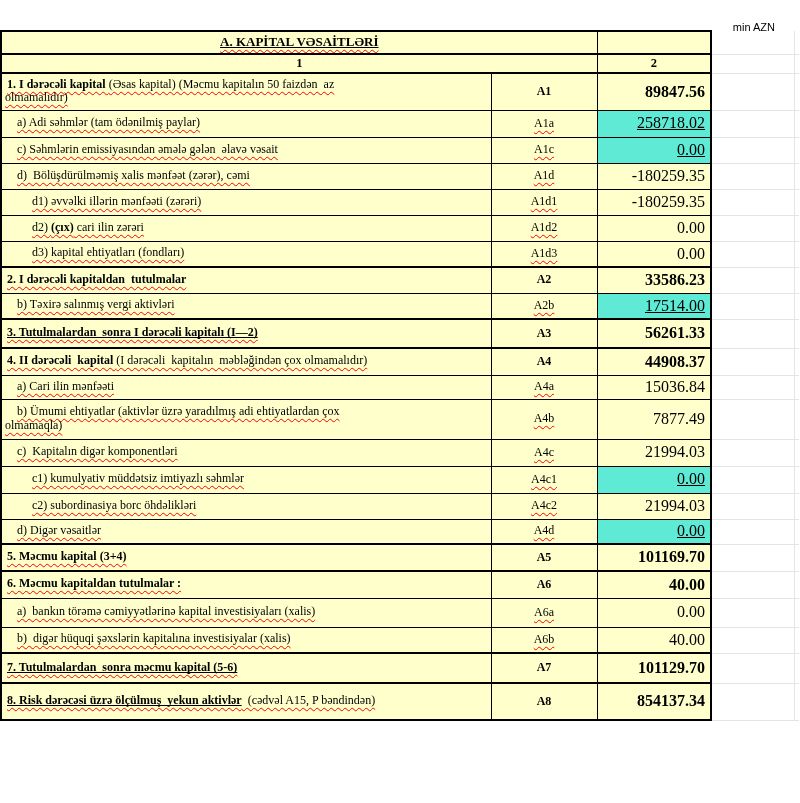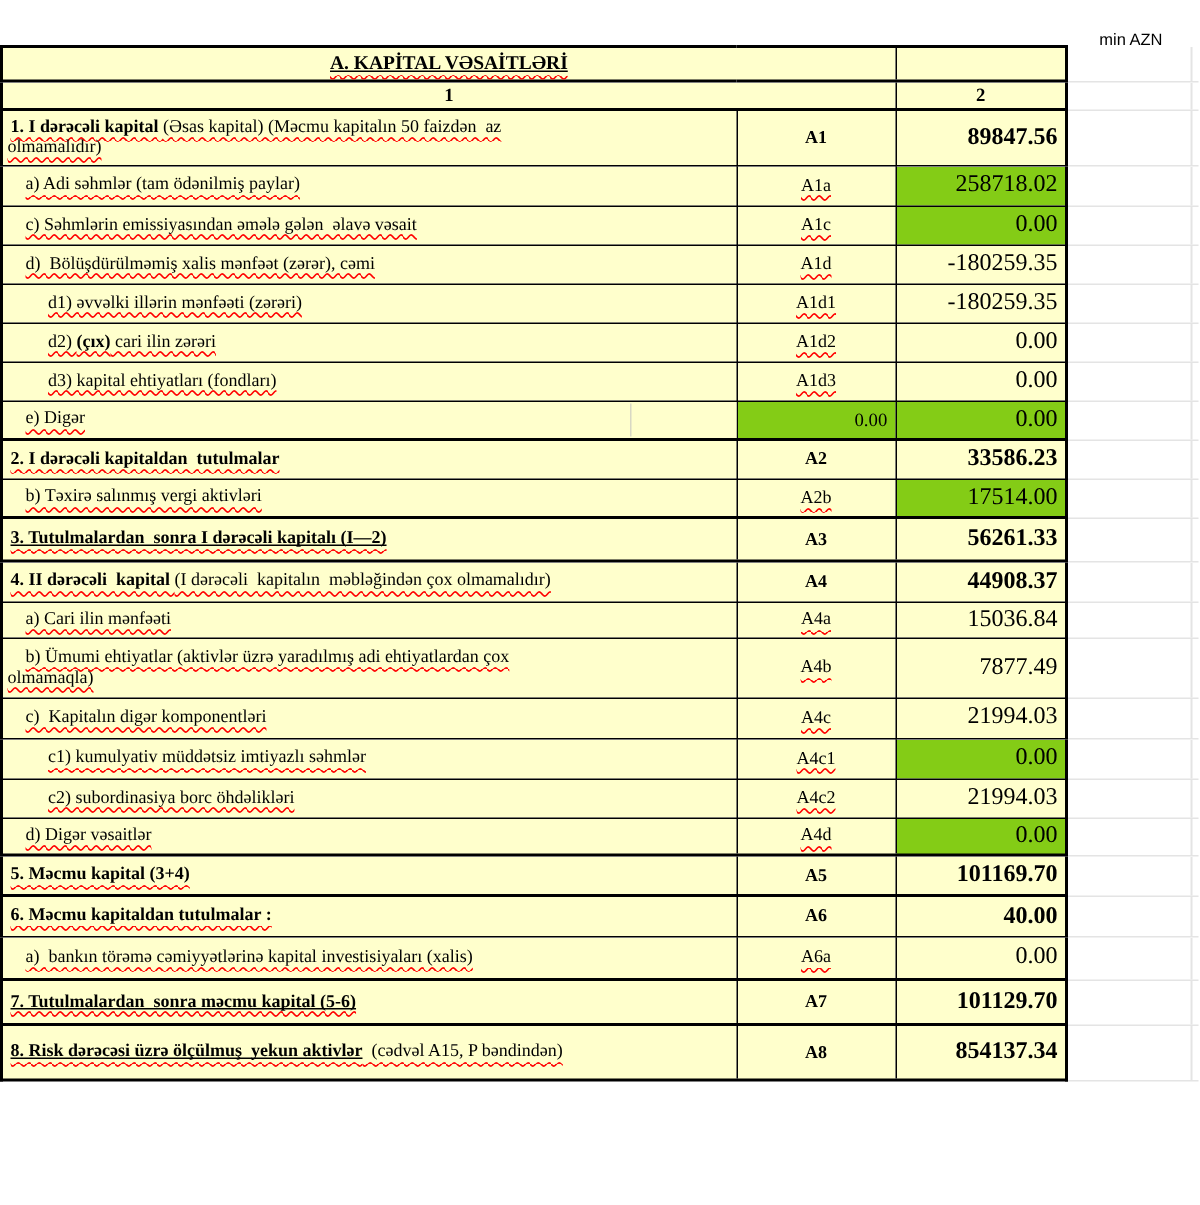--- a/index.html
+++ b/index.html
@@ -21,21 +21,21 @@
   .labin{padding:1px 4px 2px 3px;white-space:pre-wrap;}
   td.code{text-align:center;}
   td.val,td.val2,td.inputcell{border-right:2px solid #000;}
   td.val{text-align:right;padding-right:5px;font-size:16px;}
   td.inputcell{text-align:right;padding-right:5px;background:#fff;font-size:12.5px;border-right:1px solid #000;}
   td.hdr{text-align:center;font-weight:bold;font-size:12.5px;border-top:2px solid #000;}
   td.val2{text-align:center;font-weight:bold;font-size:12.5px;border-top:2px solid #000;}
   td.titlecell{text-align:center;font-size:13px;font-weight:bold;}
   td.g{background:linear-gradient(to right,#ffffff 82px,#E4E4E4 82px,#E4E4E4 83px,#ffffff 83px);
        border:none;border-bottom:1px solid #E4E4E4;}
-  td.w{background:#84cc16;}
+  td.w{background:#5eead4;text-decoration:underline;}
   .b{font-weight:bold;}
   .sq{text-decoration-line:underline;text-decoration-style:wavy;text-decoration-color:#FF0000;
       text-decoration-thickness:1px;text-underline-offset:3px;text-decoration-skip-ink:none;}
   .ul{text-decoration-line:underline;text-decoration-style:solid;text-decoration-color:#000;
       text-decoration-thickness:1px;text-underline-offset:1px;}
   td.split{position:relative;}
   td.split::after{content:'';position:absolute;right:70px;top:1px;bottom:1px;width:1px;background:#D8D8C4;}
 </style>
 </head>
 <body>
@@ -112,28 +112,20 @@
         </tr>
         <tr style="height: 26px;">
           <td class="lab first">
             <div class="labin" style="text-indent: 27px;"><span class="sq">d3) kapital ehtiyatları (fondları)</span></div>
           </td>
           <td class="code"><span class="sq">A1d3</span></td>
           <td class="val">0.00</td>
           <td class="g"></td>
         </tr>
         <tr style="height: 26px;">
-          <td class="lab first split">
-            <div class="labin" style="text-indent: 12px;"><span class="sq">e) Digər</span></div>
-          </td>
-          <td class="inputcell w">0.00</td>
-          <td class="val w">0.00</td>
-          <td class="g"></td>
-        </tr>
-        <tr style="height: 26px;">
           <td class="lab first sec">
             <div class="labin" style="text-indent: 2px;"><span class="b sq">2. I dərəcəli kapitaldan  tutulmalar</span></div>
           </td>
           <td class="code sec"><span class="b">A2</span></td>
           <td class="val b sec">33586.23</td>
           <td class="g"></td>
         </tr>
         <tr style="height: 26px;">
           <td class="lab first">
             <div class="labin" style="text-indent: 12px;"><span class="sq">b) Təxirə salınmış vergi aktivləri</span></div>
@@ -222,20 +214,28 @@
           <td class="code sec"><span class="b">A6</span></td>
           <td class="val b sec">40.00</td>
           <td class="g"></td>
         </tr>
         <tr style="height: 29px;">
           <td class="lab first">
             <div class="labin" style="text-indent: 12px;"><span class="sq">a)  bankın törəmə cəmiyyətlərinə kapital investisiyaları (xalis)</span></div>
           </td>
           <td class="code"><span class="sq">A6a</span></td>
           <td class="val">0.00</td>
+          <td class="g"></td>
+        </tr>
+        <tr style="height: 26px;">
+          <td class="lab first">
+            <div class="labin" style="text-indent: 12px;"><span class="sq">b)  digər hüquqi şəxslərin kapitalına investisiyalar (xalis)</span></div>
+          </td>
+          <td class="code"><span class="sq">A6b</span></td>
+          <td class="val">40.00</td>
           <td class="g"></td>
         </tr>
         <tr style="height: 30px;">
           <td class="lab first sec">
             <div class="labin" style="text-indent: 2px;"><span class="ul b"><span class="sq">7. Tutulmalardan  sonra məcmu kapital (5-6)</span></span></div>
           </td>
           <td class="code sec"><span class="b">A7</span></td>
           <td class="val b sec">101129.70</td>
           <td class="g"></td>
         </tr>

